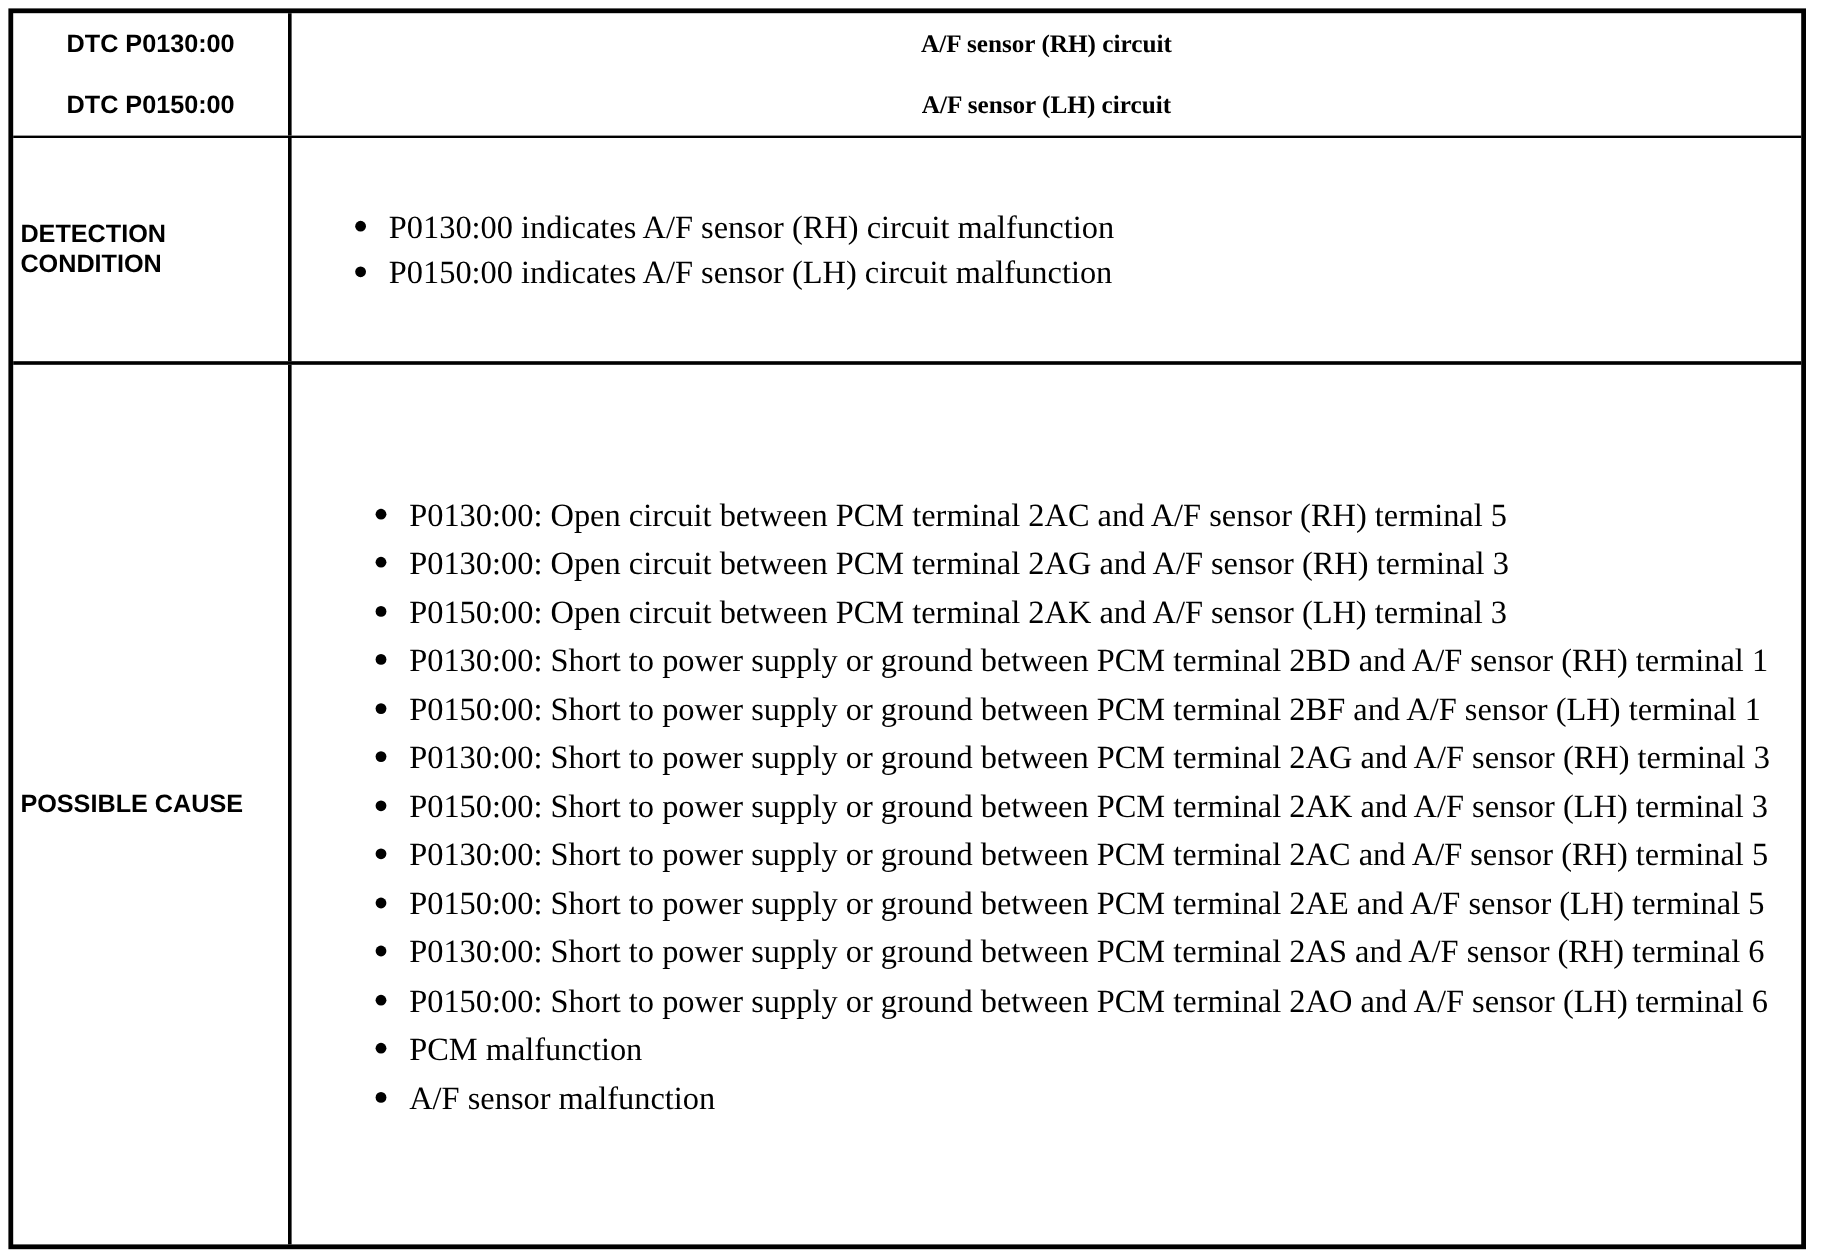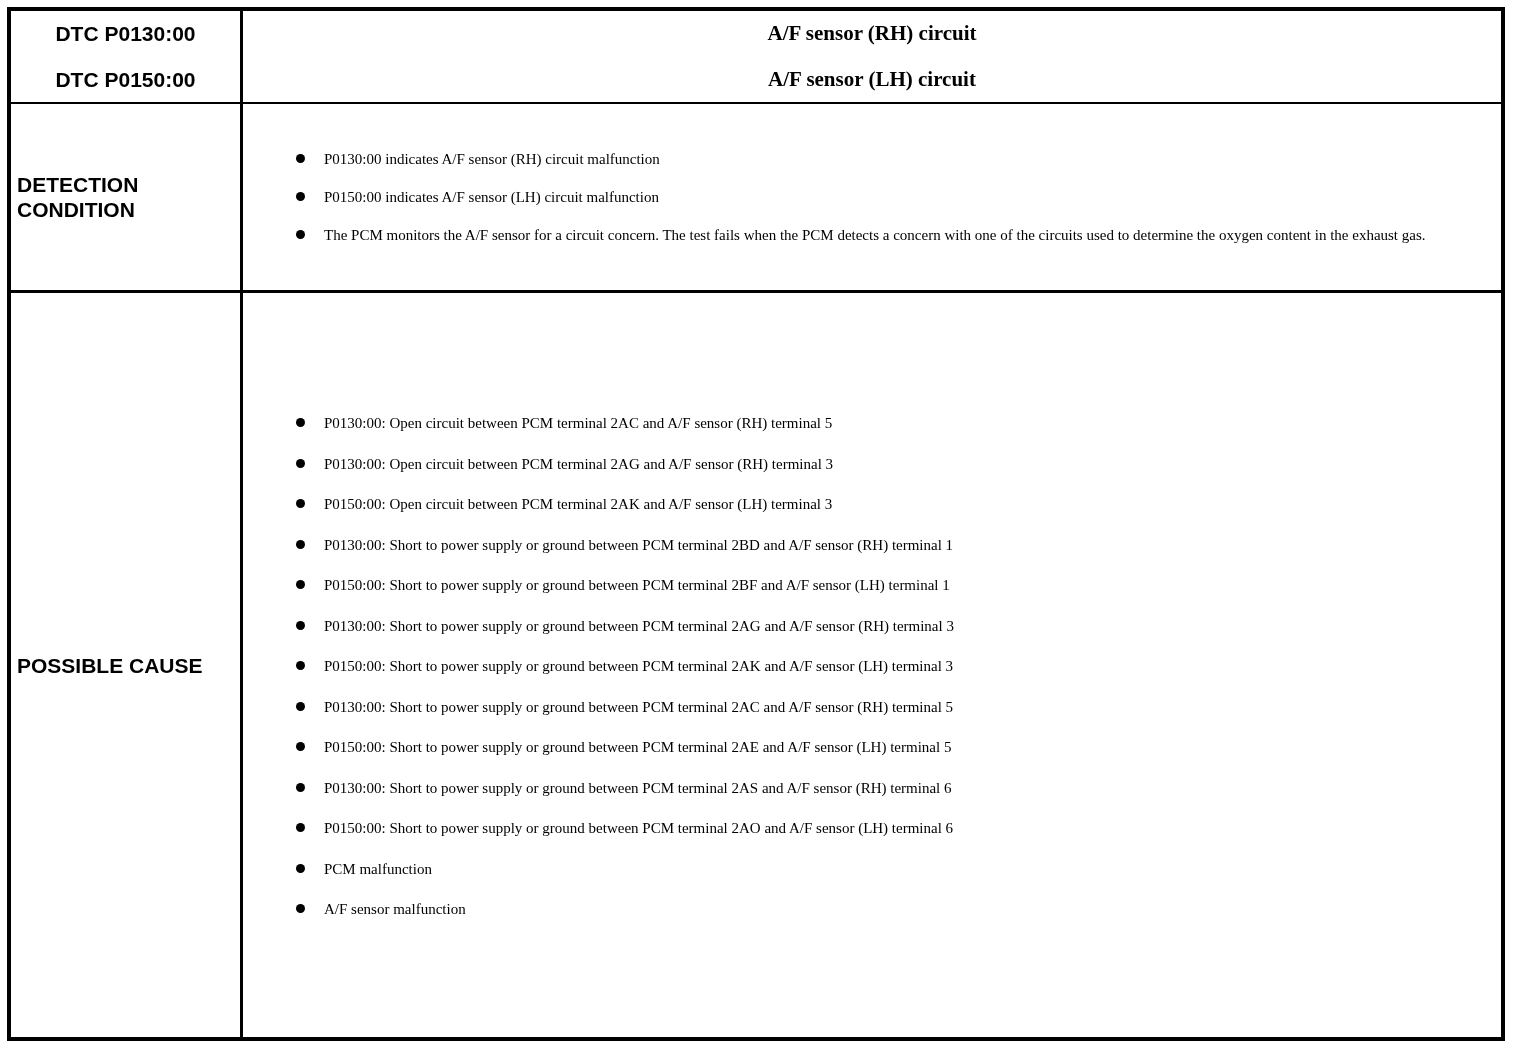--- a/index.html
+++ b/index.html
@@ -54,42 +54,42 @@
   .content-cell {
     box-sizing: border-box;
     flex: 1 1 auto;
     display: flex;
     flex-direction: column;
     justify-content: center;
     font-family: Liberation Serif, serif;
   }
 
   
-  #header-block { height: 91px; border-radius: 25px; }
+  #header-block { height: 102px; border-radius: 25px; }
   #header-block .label-cell { justify-content: space-around; }
   #header-block .content-cell {
     justify-content: space-around;
     align-items: center;
     font-weight: bold;
     font-size: 21px;
   }
   .header-title { text-align: center; }
   .dtc-code { }
 
   
   .bullet-list {
     list-style: none;
     margin: 0;
     padding: 0;
     width: 100%;
   }
   .bullet-item {
     display: flex;
     align-items: flex-start;
-    font-size: 15px;
+    font-size: 27px;
     line-height: 27px;
     font-weight: normal;
   }
   .bullet-dot {
     flex: 0 0 auto;
     width: 9px;
     height: 9px;
     border-radius: 50%;
     background: #000;
     margin: 8px 19px 0 53px;
@@ -99,21 +99,21 @@
     padding-right: 10px;
   }
 
   
   #detection-row { height: 188px; }
   #detection-row .bullet-list { padding: 2px 0; }
   #detection-row .bullet-item { margin: 11px 0; }
 
   
   #cause-row { flex: 1 1 auto; }
-  #cause-row .bullet-list { padding: 9px 0 6px 0; }
+  #cause-row .bullet-list { padding: 9px 0 6px 0; margin-left: 17px; }
   #cause-row .bullet-item { margin: 13.5px 0; }
 </style>
 </head>
 <body>
 
 <div id="dtc-table">
 
   <div class="row" id="header-block">
     <div class="label-cell center">
       <div class="dtc-code">DTC P0130:00</div>
@@ -132,24 +132,20 @@
     <div class="content-cell">
       <ul class="bullet-list">
         <li class="bullet-item">
           <span class="bullet-dot"></span>
           <span class="bullet-text">P0130:00 indicates A/F sensor (RH) circuit malfunction</span>
         </li>
         <li class="bullet-item">
           <span class="bullet-dot"></span>
           <span class="bullet-text">P0150:00 indicates A/F sensor (LH) circuit malfunction</span>
         </li>
-        <li class="bullet-item">
-          <span class="bullet-dot"></span>
-          <span class="bullet-text">The PCM monitors the A/F sensor for a circuit concern. The test fails when the PCM detects a concern with one of the circuits used to determine the oxygen content in the exhaust gas.</span>
-        </li>
       </ul>
     </div>
   </div>
 
   <div class="row sep-medium" id="cause-row">
     <div class="label-cell left">
       <span>POSSIBLE CAUSE</span>
     </div>
     <div class="content-cell">
       <ul class="bullet-list">

